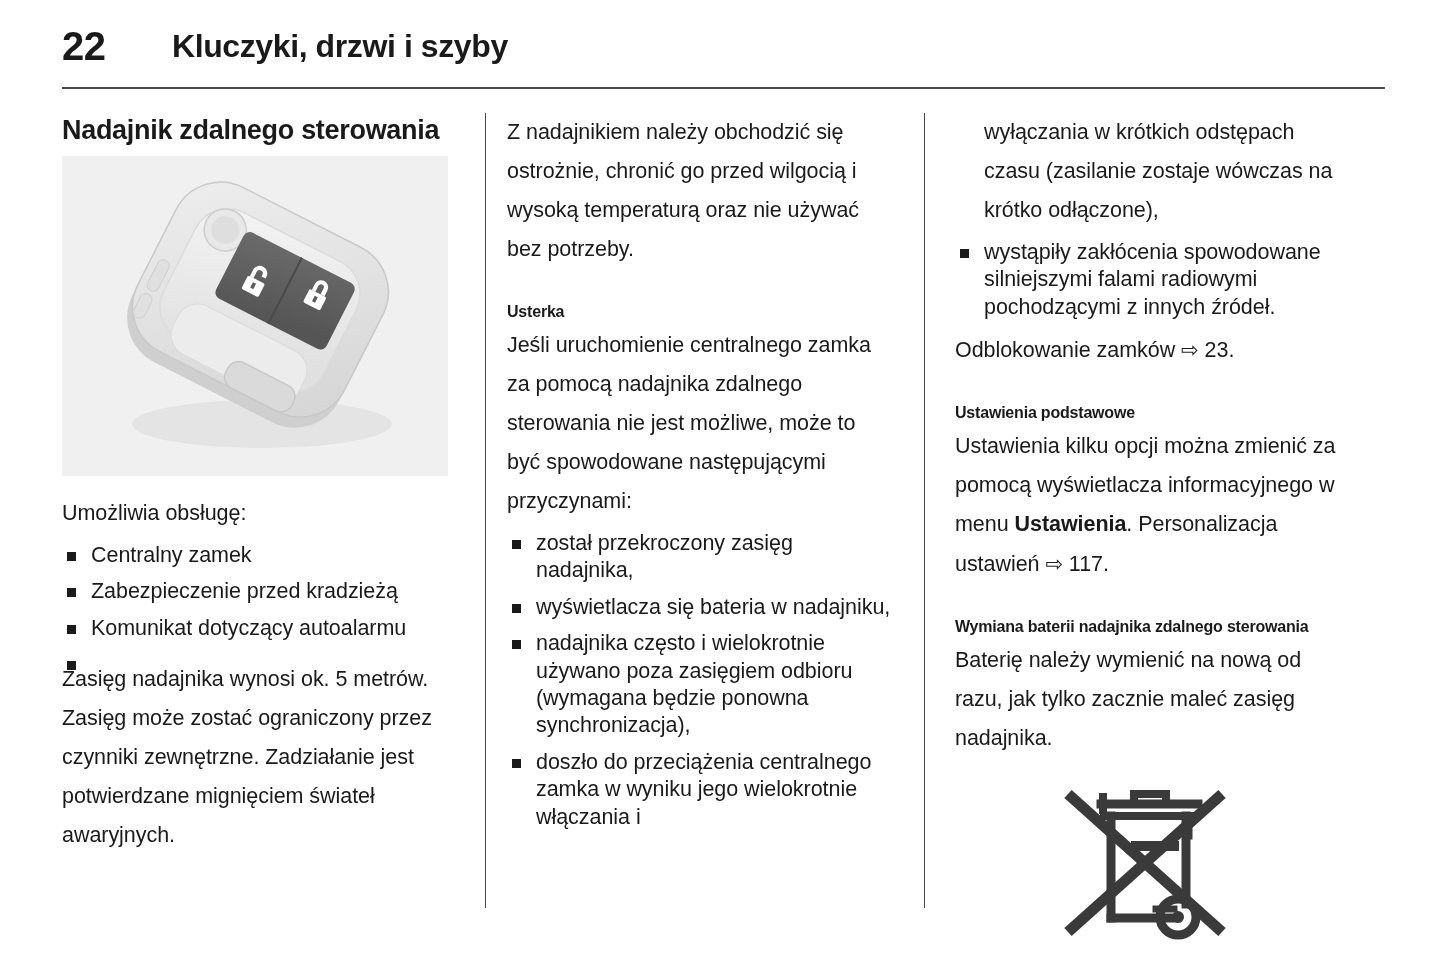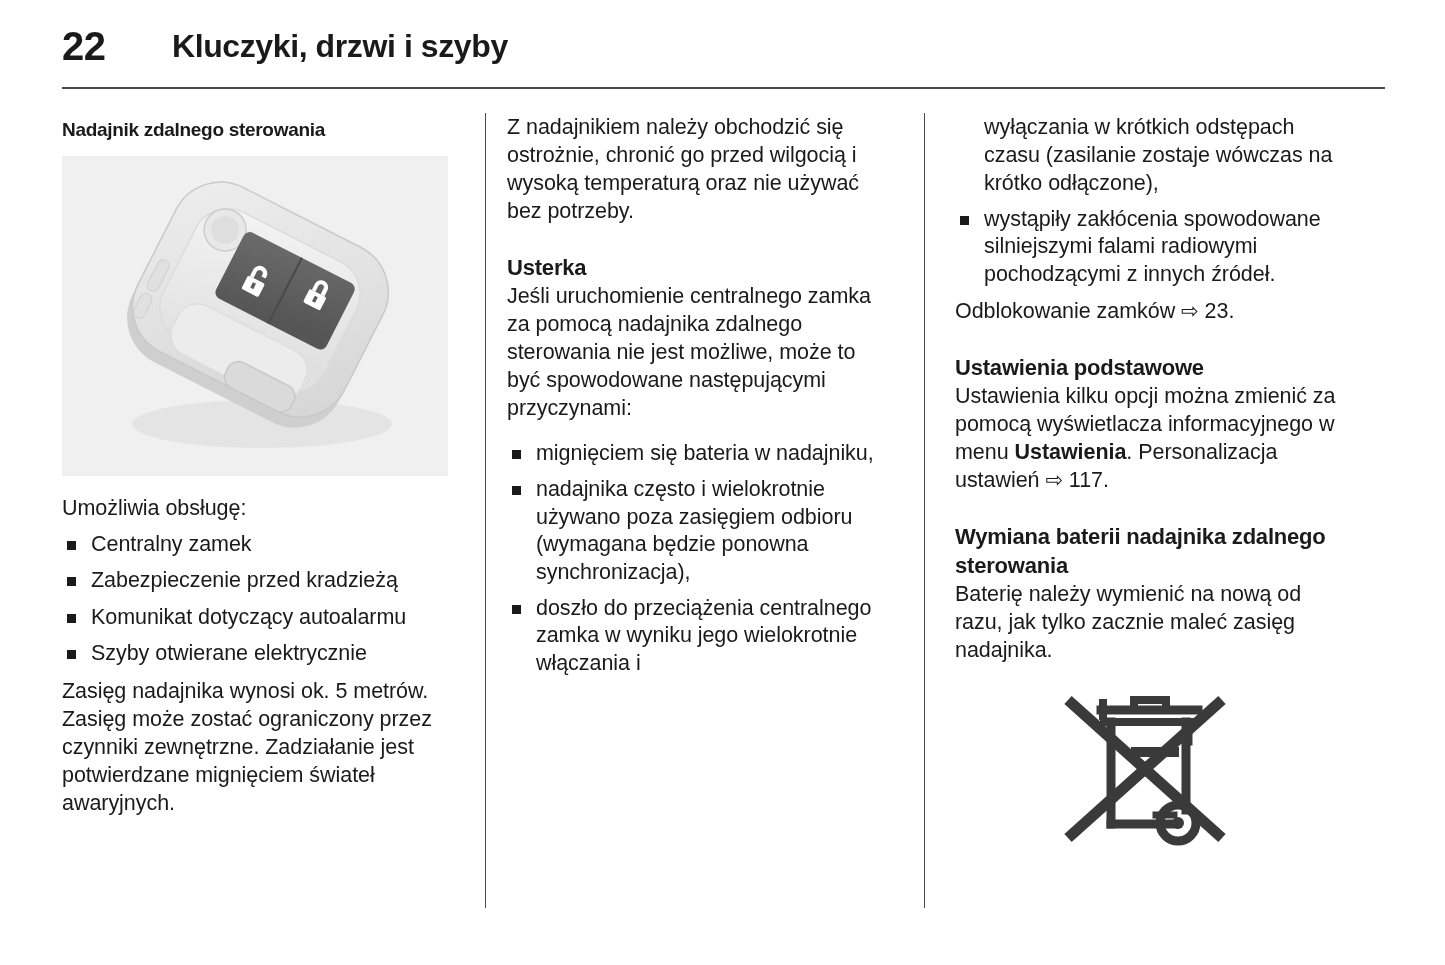--- a/index.html
+++ b/index.html
@@ -70,36 +70,36 @@
     top: 0px;
     width: 1px;
     height: 795px;
     background: #4a4a4a;
   }
   .divider-1 { left: 423px; }
   .divider-2 { left: 862px; }
 
   
   h1.section-title {
-    font-size: 19px;
+    font-size: 27px;
     font-weight: bold;
     line-height: 34px;
     margin: 0 0 0 0;
     letter-spacing: -0.3px;
   }
   h2.sub-title {
-    font-size: 22px;
+    font-size: 16px;
     font-weight: bold;
     line-height: 29px;
     margin: 0;
     letter-spacing: -0.2px;
   }
   p.body-text {
     font-size: 21.5px;
-    line-height: 28px;
+    line-height: 39px;
     margin: 0;
     letter-spacing: -0.05px;
   }
   .gap-sm { height: 9px; }
   .gap-md { height: 18px; }
   .gap-lg { height: 28px; }
 
   ul.bullets {
     list-style: none;
     margin: 0;
@@ -237,21 +237,20 @@
       <li>
         <span class="bullet-square"></span>
         <span>Zabezpieczenie przed kradzieżą</span>
       </li>
       <li>
         <span class="bullet-square"></span>
         <span>Komunikat dotyczący autoalarmu</span>
       </li>
       <li>
         <span class="bullet-square"></span>
-        <span>Szyby otwierane elektrycznie</span>
       </li>
     </ul>
 
     <div class="gap-sm"></div>
 
     <p class="body-text">Zasięg nadajnika wynosi ok. 5 metrów. Zasięg może zostać ograniczony przez czynniki zewnętrzne. Zadziałanie jest potwierdzane mignięciem świateł awaryjnych.</p>
   </div>
 
   <div class="col col-2">
 
@@ -261,24 +260,25 @@
 
     <h2 class="sub-title">Usterka</h2>
 
     <p class="body-text">Jeśli uruchomienie centralnego zamka za pomocą nadajnika zdalnego sterowania nie jest możliwe, może to być spowodowane następującymi przyczynami:</p>
 
     <div class="gap-sm"></div>
 
     <ul class="bullets">
       <li>
         <span class="bullet-square"></span>
-      </li>
-      <li>
-        <span class="bullet-square"></span>
-        <span>mignięciem się bateria w nadajniku,</span>
+        <span>został przekroczony zasięg nadajnika,</span>
+      </li>
+      <li>
+        <span class="bullet-square"></span>
+        <span>wyświetlacza się bateria w nadajniku,</span>
       </li>
       <li>
         <span class="bullet-square"></span>
         <span>nadajnika często i wielokrotnie używano poza zasięgiem odbioru (wymagana będzie ponowna synchronizacja),</span>
       </li>
       <li>
         <span class="bullet-square"></span>
         <span>doszło do przeciążenia centralnego zamka w wyniku jego wielokrotnie włączania i</span>
       </li>
     </ul>

